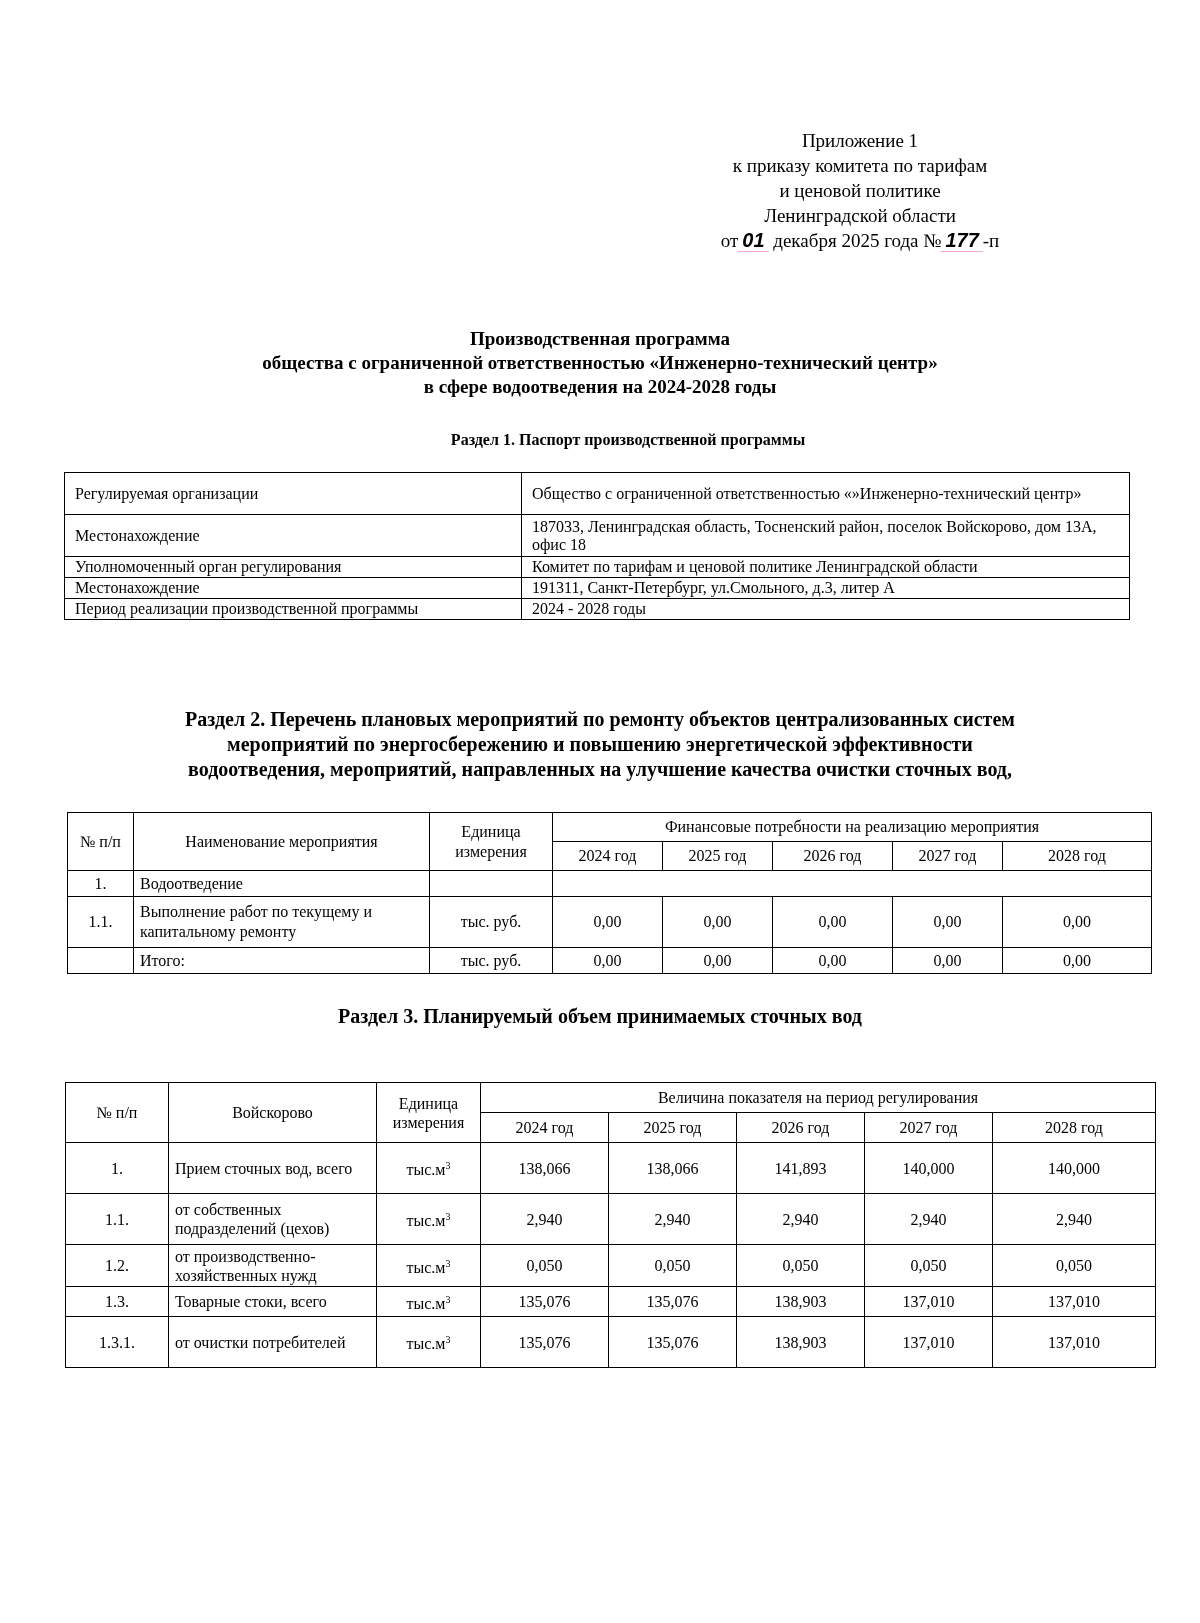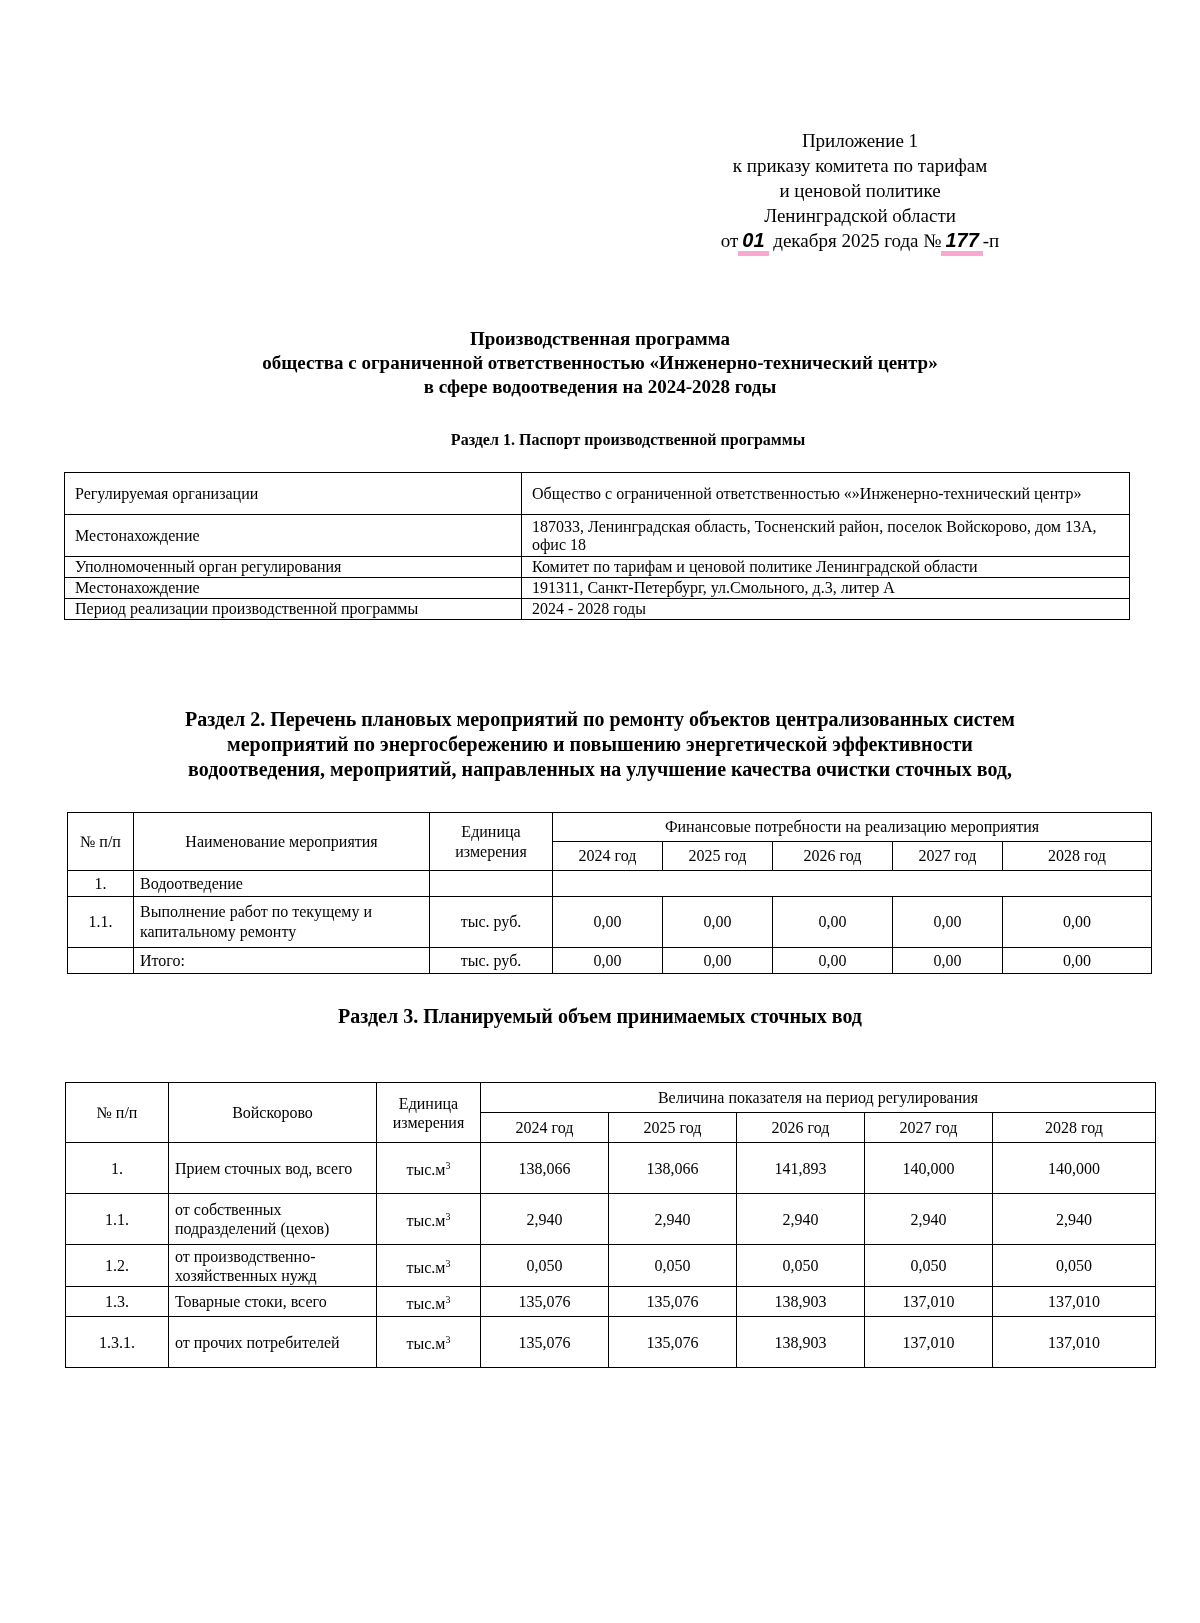--- a/index.html
+++ b/index.html
@@ -1,18 +1,18 @@
 <!DOCTYPE html>
 <html><head>
 <meta charset="utf-8">
 <style>
   html, body { margin: 0; padding: 0; background: #ffffff; }
   body { width: 1200px; height: 1623px; position: relative; color: #000; font-family: "Liberation Serif", serif; overflow: hidden; }
   .appendix { position: absolute; left: 690px; top: 128px; width: 340px; text-align: center; font-size: 19px; line-height: 25px; }
-  .hand { font-family: "Liberation Sans", sans-serif; font-style: italic; font-weight: bold; font-size: 20px; border-bottom: 5px solid #f9a8d4; padding: 0 4px; }
+  .hand { font-family: "Liberation Sans", sans-serif; font-style: italic; font-weight: bold; font-size: 20px; border-bottom: 1px solid #f9a8d4; padding: 0 4px; }
   .title { position: absolute; left: 0; width: 1200px; text-align: center; font-weight: bold; font-size: 19px; line-height: 24px; }
   .t1 { top: 327px; }
   .sec1 { top: 428px; font-size: 16px; margin-left: 28px; }
   .sec2 { top: 707px; font-size: 20px; line-height: 25px; }
   .sec3 { top: 1004px; font-size: 20px; }
   table { border-collapse: collapse; position: absolute; font-family: "Liberation Serif", serif; }
   td, th { border: 1.5px solid #000; padding: 0 6px; font-weight: normal; }
   .tbl1 { left: 64px; top: 472px; width: 1066px; font-size: 16px; line-height: 18px; }
   .tbl1 td { padding: 1px 10px; }
   .tbl2 { left: 67px; top: 812px; width: 1085px; font-size: 16px; line-height: 20px; }
@@ -194,21 +194,21 @@
     <td class="l">Товарные стоки, всего</td>
     <td class="c"><span>тыс.м</span><sup>3</sup></td>
     <td class="c">135,076</td>
     <td class="c">135,076</td>
     <td class="c">138,903</td>
     <td class="c">137,010</td>
     <td class="c">137,010</td>
   </tr>
   <tr style="height:51px">
     <td class="c">1.3.1.</td>
-    <td class="l">от прочих потребителей</td>
+    <td class="l">от очистки потребителей</td>
     <td class="c"><span>тыс.м</span><sup>3</sup></td>
     <td class="c">135,076</td>
     <td class="c">135,076</td>
     <td class="c">138,903</td>
     <td class="c">137,010</td>
     <td class="c">137,010</td>
   </tr>
 </tbody>
   </table>
 

